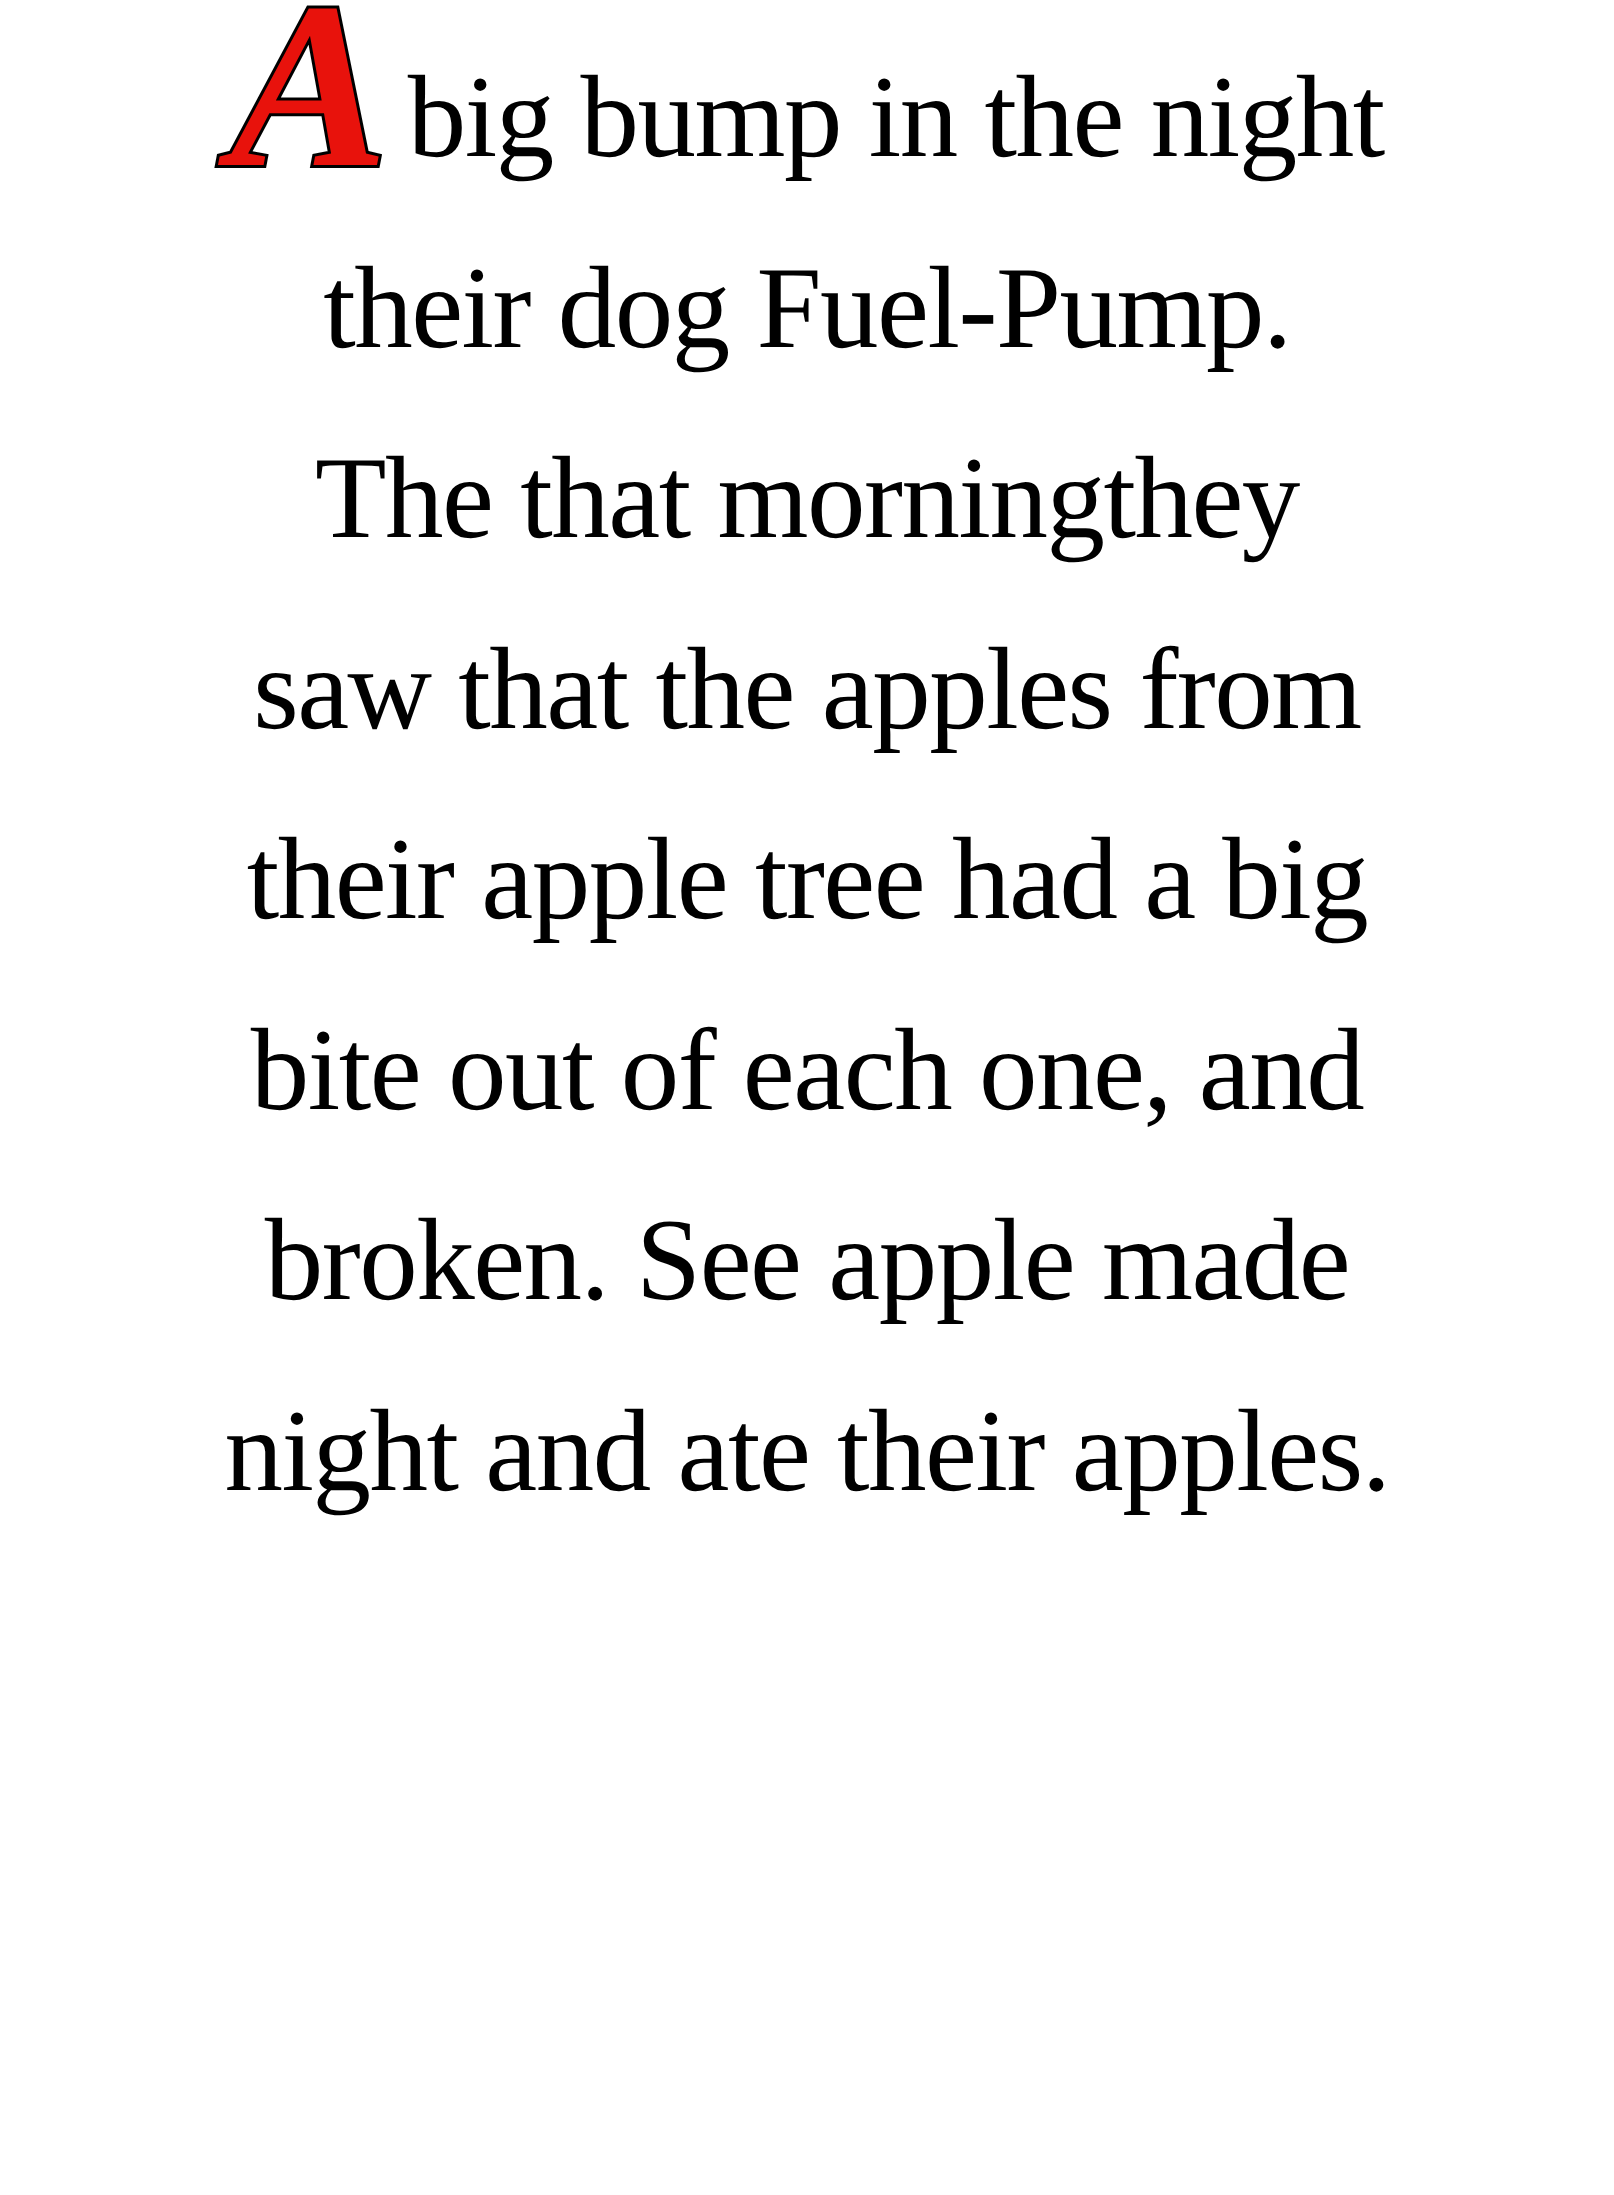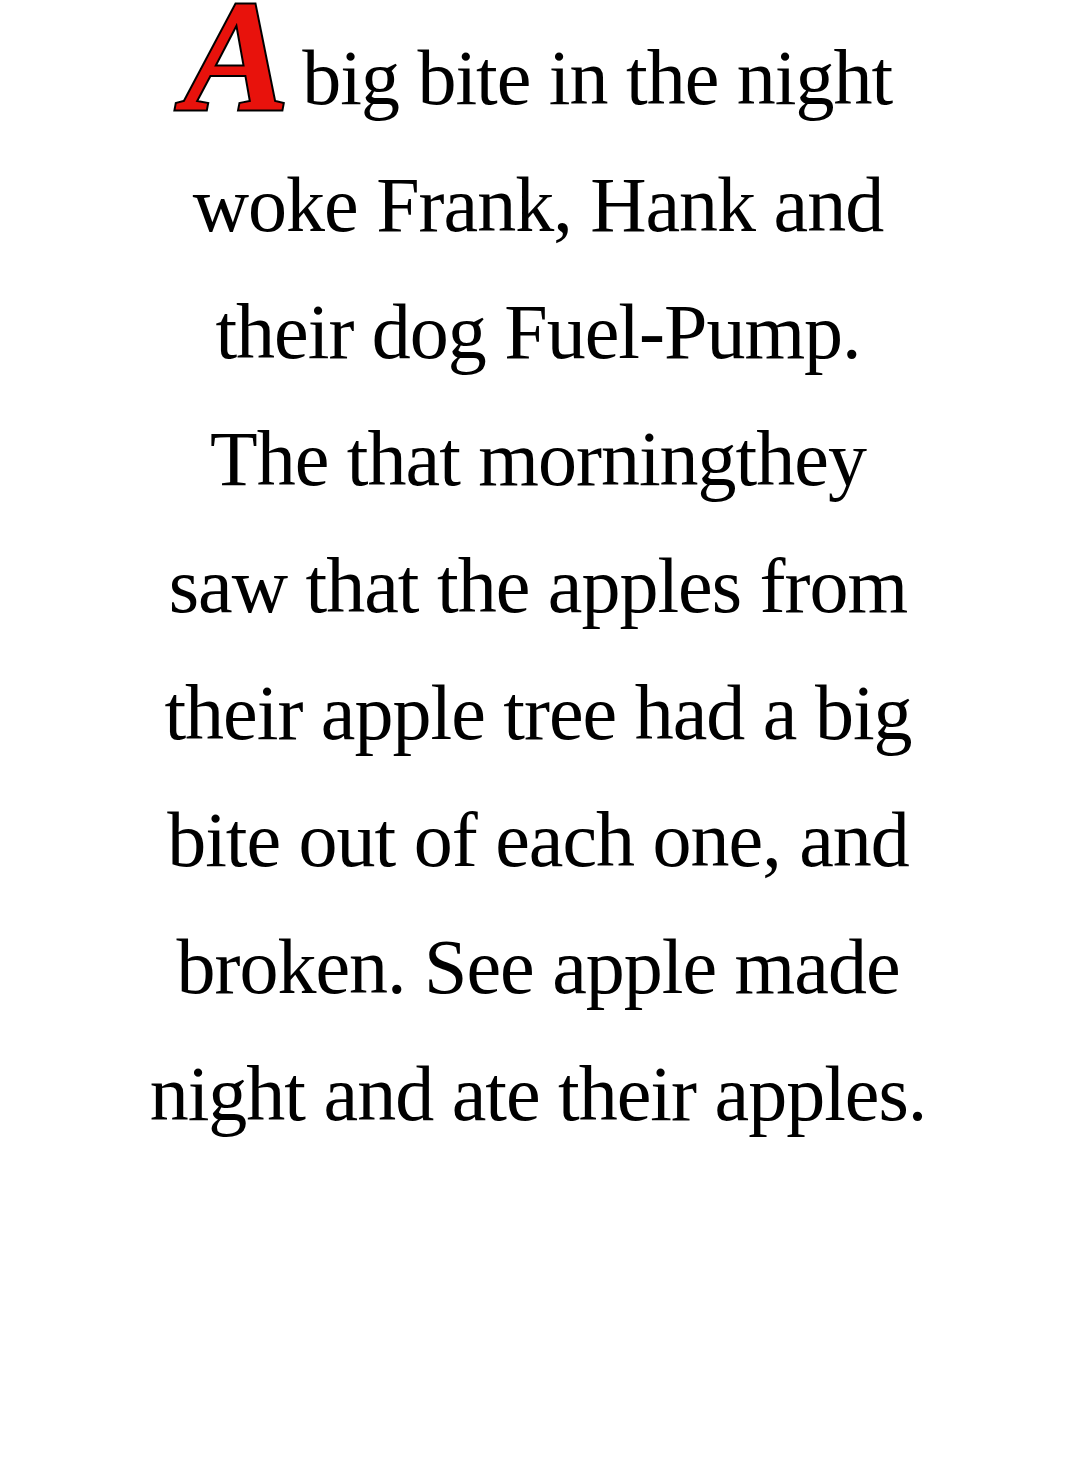--- a/index.html
+++ b/index.html
@@ -40,22 +40,21 @@
     margin-right: 14px;
     position: relative;
     top: 6px;
   }
 </style>
 </head>
 <body>
 
 <div class="page">
   <div class="story">
-    <div class="story-line"><span class="drop-cap">A</span><span>big bite in the night</span></div>
-    <div class="story-line">woke Frank, Hank and</div>
+    <div class="story-line"><span class="drop-cap">A</span><span>big bump in the night</span></div>
     <div class="story-line">their dog Fuel-Pump.</div>
     <div class="story-line">The that morningthey</div>
     <div class="story-line">saw that the apples from</div>
     <div class="story-line">their apple tree had a big</div>
     <div class="story-line">bite out of each one, and</div>
     <div class="story-line">broken. See apple made</div>
     <div class="story-line">night and ate their apples.</div>
   </div>
 </div>
 

